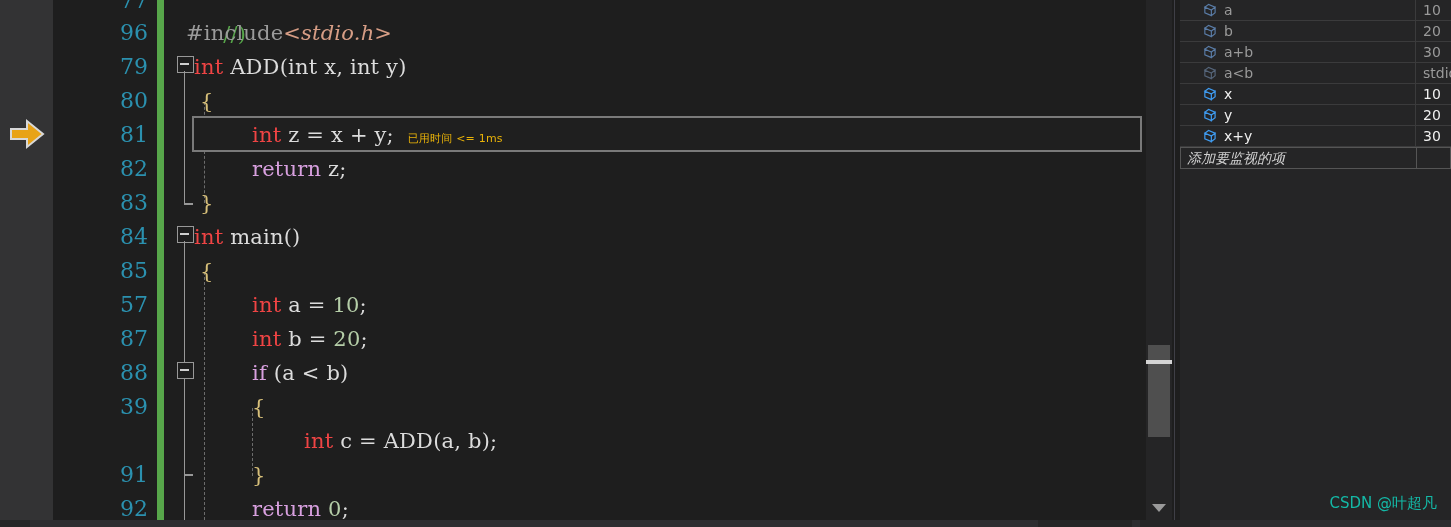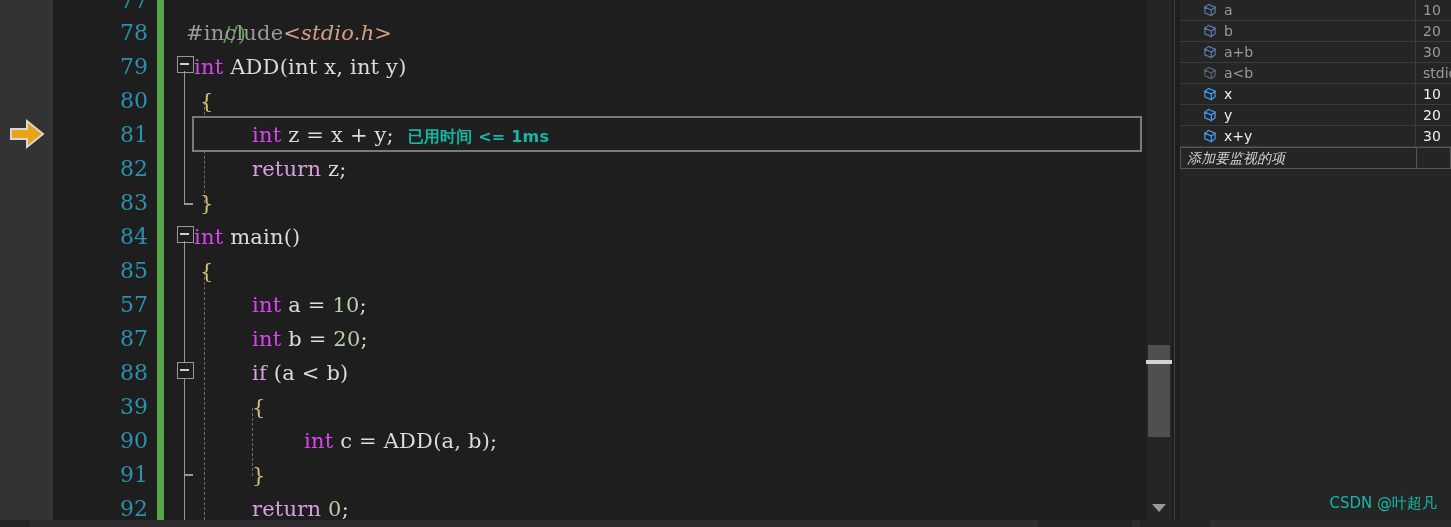--- a/index.html
+++ b/index.html
@@ -19,42 +19,42 @@
 
   
   .changebar{position:absolute;left:157px;top:0;width:7px;height:520px;background:#57a64a;}
 
   
   .code{position:absolute;left:164px;top:0;right:0;height:520px;background:#1e1e1e;overflow:hidden;}
   .cline{position:absolute;left:0;height:34px;line-height:34px;white-space:pre;
          font-size:21px;font-family:"DejaVu Serif","Liberation Serif",serif;letter-spacing:.2px;}
 
   
-  .kw{color:#d946ef;}       
+  .kw{color:#ef4444;}       
   .kwc{color:#d8a0df;}      
   .id{color:#dcdcdc;}
   .num{color:#b5cea8;}
   .pp{color:#9b9b9b;}       
   .hdr{color:#d69d85;font-style:italic;}      
   .cmt{color:#57a64a;}
   .brace{color:#d8c07a;}
   .punc{color:#dcdcdc;}
   .fn{color:#dcdcdc;}
 
   
   .foldbox{position:absolute;width:15px;height:15px;border:1.5px solid #989898;background:#1e1e1e;}
   .foldbox:after{content:"";position:absolute;left:2px;top:6px;width:9px;height:1.5px;background:#cfcfcf;}
   .foldline{position:absolute;width:1.5px;background:#989898;}
   .foldend{position:absolute;height:1.5px;background:#989898;}
   .indent{position:absolute;width:0;border-left:1.5px dashed #6c6c6c;}
 
   
   .curline{position:absolute;left:28px;top:116px;width:950px;height:36px;
            border:2px solid #7a7a7a;background:#1f1f1f;box-sizing:border-box;}
-  .elapsed{color:#14b8a6;font-family:"DejaVu Sans","Liberation Sans",sans-serif;font-size:16px;font-weight:bold;}
+  .elapsed{color:#eab308;font-family:"DejaVu Sans","Liberation Sans",sans-serif;font-size:11px;}
 
   
   .vscroll{position:absolute;left:1146px;top:0;width:26px;height:520px;background:#252526;}
   .vthumb{position:absolute;left:2px;top:345px;width:22px;height:92px;background:#4f4f4f;}
   .vmark{position:absolute;left:0px;top:360px;width:26px;height:4px;background:#d4d4d4;}
   .vdown{position:absolute;left:6px;bottom:8px;width:0;height:0;
          border-left:7px solid transparent;border-right:7px solid transparent;border-top:8px solid #9a9a9a;}
 
   
   .splitter{position:absolute;left:1172px;top:0;width:8px;height:527px;background:#1e1e1e;}
@@ -90,33 +90,32 @@
 <div class="root">
 
   <div class="bp-gutter">
     <svg class="exec-arrow" viewBox="0 0 36 32">
       <path d="M2 11 H18 V3 L34 16 L18 29 V21 H2 Z" fill="#e8a317" stroke="#d8d8d8" stroke-width="2"></path>
     </svg>
   </div>
 
   <div class="linenums">
     <div class="ln" style="top:-16px">77</div>
-    <div class="ln" style="top:16px">78</div>
+    <div class="ln" style="top:16px">96</div>
     <div class="ln" style="top:50px">79</div>
     <div class="ln" style="top:84px">80</div>
     <div class="ln" style="top:118px">81</div>
     <div class="ln" style="top:152px">82</div>
     <div class="ln" style="top:186px">83</div>
     <div class="ln" style="top:220px">84</div>
     <div class="ln" style="top:254px">85</div>
     <div class="ln" style="top:288px">57</div>
     <div class="ln" style="top:322px">87</div>
     <div class="ln" style="top:356px">88</div>
     <div class="ln" style="top:390px">39</div>
-    <div class="ln" style="top:424px">90</div>
     <div class="ln" style="top:458px">91</div>
     <div class="ln" style="top:492px">92</div>
   </div>
 
   <div class="changebar"></div>
 
   <div class="code">
 
     <div class="foldbox" style="left:13px;top:56px;"></div>
     <div class="foldline" style="left:19.5px;top:71px;height:132px;"></div>

